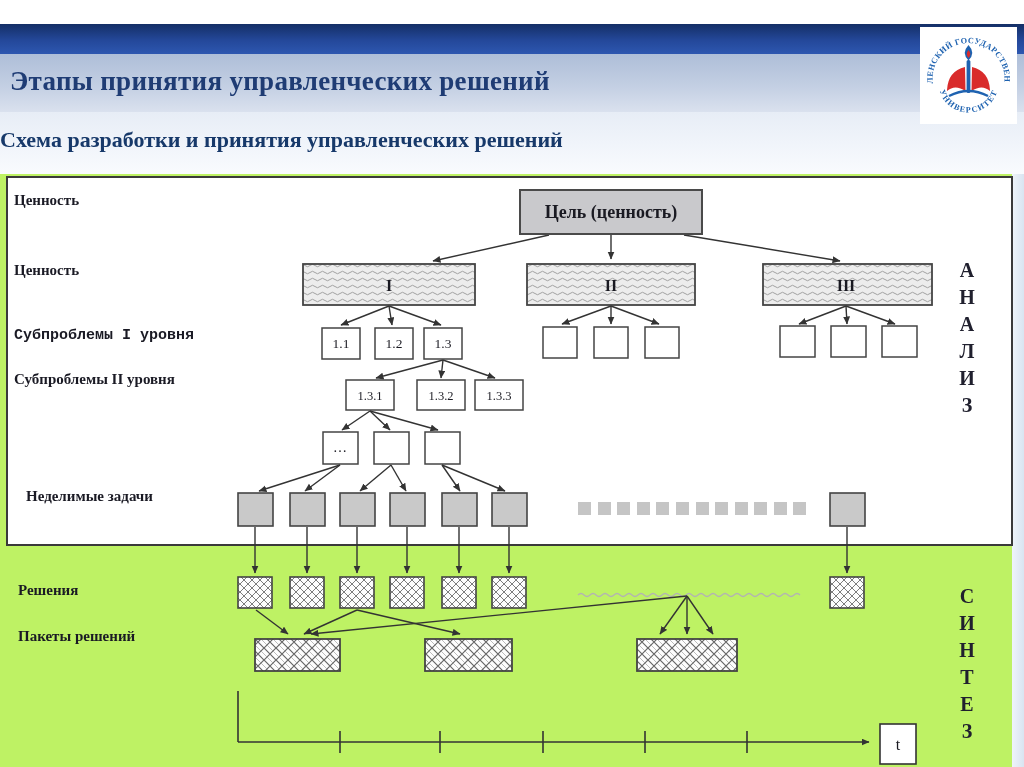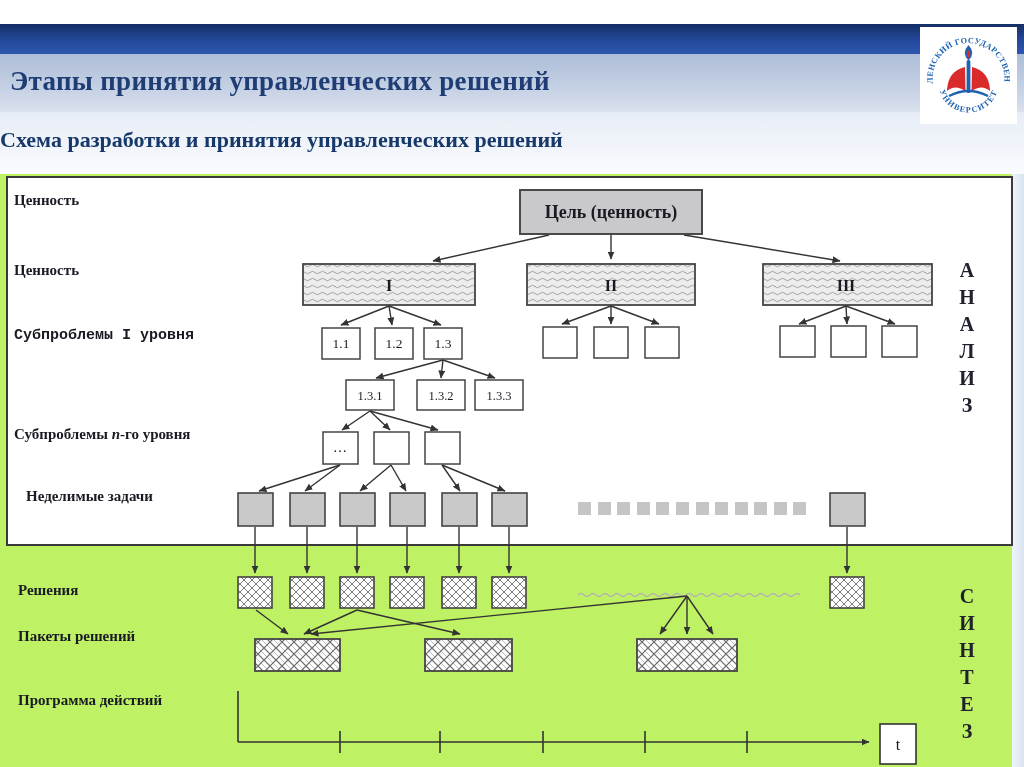--- a/index.html
+++ b/index.html
@@ -66,25 +66,24 @@
       <path d="M48.5 18 Q56 26 48.5 33.5 Q41 26 48.5 18 Z" fill="#1e62b0"></path>
       <path d="M48.5 23 Q52 27 48.5 31 Q45 27 48.5 23 Z" fill="#d92b2b"></path>
     </g>
   </svg>
 
   <div class="abs frame"></div>
 
   <div class="abs rl" style="left:14px;top:168px;">Ценность</div>
   <div class="abs rl" style="left:14px;top:238px;">Ценность</div>
   <div class="abs rl" style="left:14px;top:303px;font-family:Liberation Mono, monospace;">Субпроблемы I уровня</div>
-  <div class="abs rl" style="left:14px;top:402px;"><span>Субпроблемы </span><i>n</i><span>-го уровня</span></div>
+  <div class="abs rl" style="left:14px;top:347px;">Субпроблемы II уровня</div>
   <div class="abs rl" style="left:26px;top:464px;">Неделимые задачи</div>
   <div class="abs rl" style="left:18px;top:558px;text-align:center;">Решения</div>
   <div class="abs rl" style="left:18px;top:604px;">Пакеты решений</div>
-  <div class="abs rl" style="left:18px;top:668px;">Программа действий</div>
 
   <div class="abs v-label" style="left:950px;top:233px;">А
 Н
 А
 Л
 И
 З</div>
   <div class="abs v-label" style="left:950px;top:559px;">С
 И
 Н

